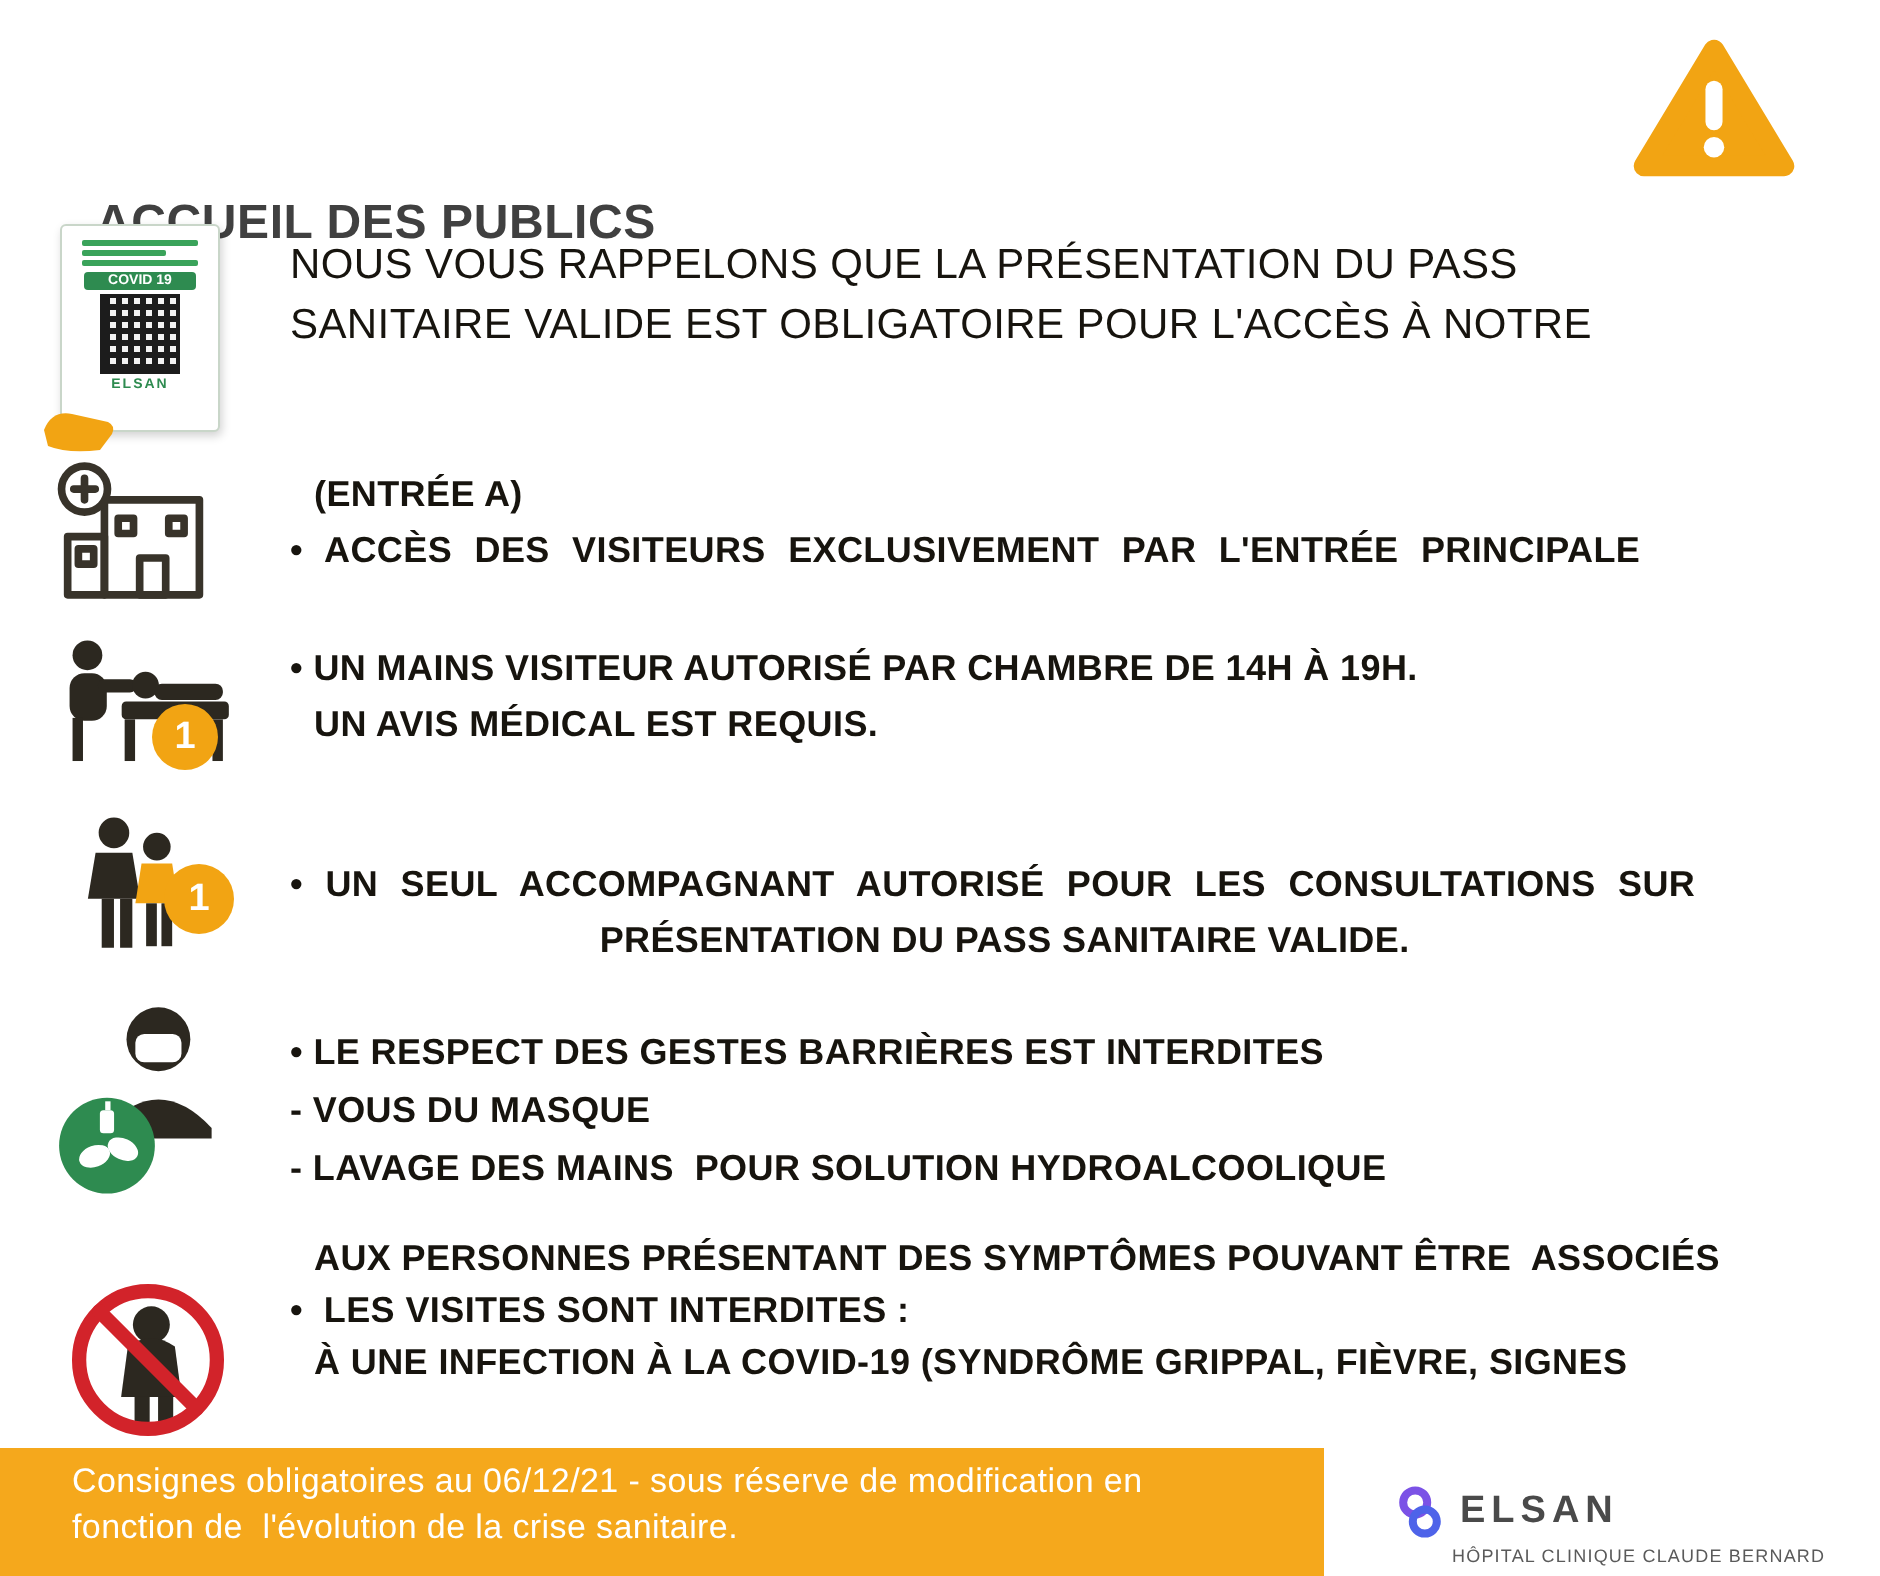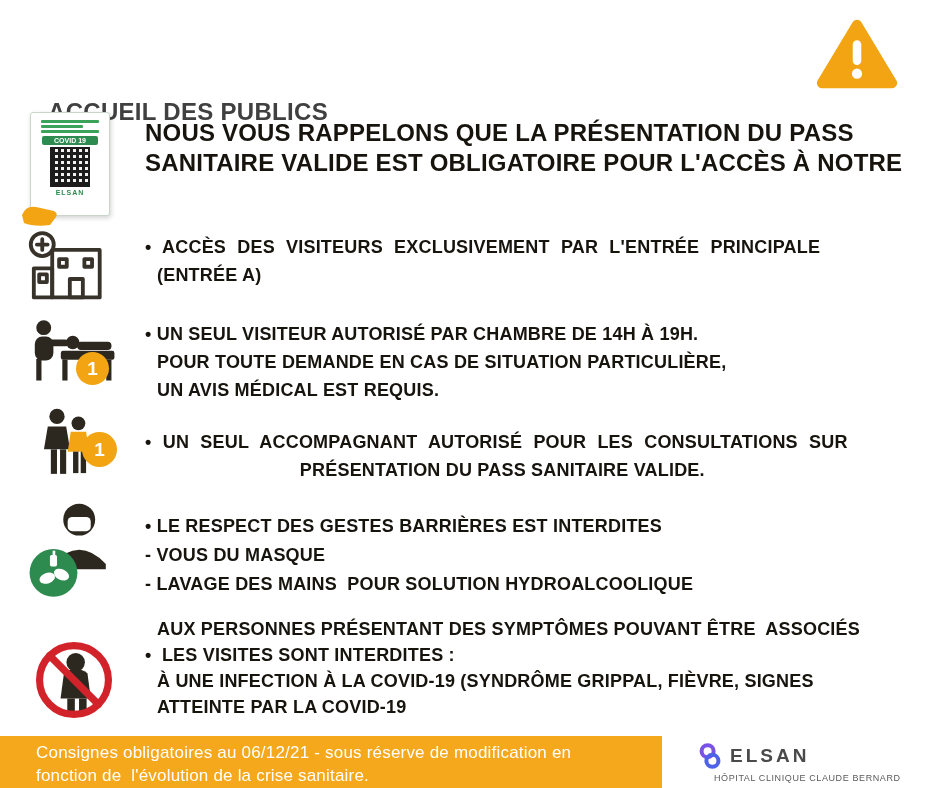--- a/index.html
+++ b/index.html
@@ -9,21 +9,21 @@
     overflow:hidden; font-family:"Liberation Sans", sans-serif; color:#17140e;
   }
   .title {
     position:absolute; left:48px; top:14px;
     font-size:24px; line-height:39px; font-weight:800;
     color:#404040; letter-spacing:.3px; white-space:pre;
   }
   .warning { position:absolute; left:816px; top:8px; }
   .intro-text {
     position:absolute; left:145px; top:118px;
-    font-size:24px; line-height:29.5px; font-weight:700; letter-spacing:.2px;
+    font-size:21px; line-height:29.5px; font-weight:400; letter-spacing:.2px;
   }
   .rule-text { position:absolute; left:145px; font-size:18px; font-weight:800; letter-spacing:.2px; }
   .line { white-space:pre; }
   .indent { padding-left:12px; }
   .js { word-spacing:6px; }
   .icon-slot { position:absolute; }
   .badge {
     position:absolute; border-radius:50%; background:#F2A413; color:#fff;
     font-weight:800; font-size:19px; display:flex; align-items:center; justify-content:center;
   }
@@ -43,28 +43,28 @@
     width:40px; height:40px; margin:2px auto;
     background:
       repeating-linear-gradient(0deg,#1c1c1c 0 3px,transparent 3px 6px),
       repeating-linear-gradient(90deg,#1c1c1c 0 3px,#f2f2f2 3px 6px);
     border:2px solid #1c1c1c;
   }
   .pass-brand { text-align:center; color:#2E8B50; font-size:7px; font-weight:700; letter-spacing:1px; }
   .pass-hand { position:absolute; left:-12px; bottom:-12px; }
   
   .footer-bar {
-    position:absolute; left:0; bottom:0; width:662px; height:52px;
+    position:absolute; left:0; bottom:0; width:662px; height:64px;
     background:#F5A81C; color:#fff; padding:5px 0 0 36px;
     font-size:17px; line-height:23px; font-weight:500; letter-spacing:.2px;
   }
   .brandblock { position:absolute; left:698px; top:742px; }
   .brand-row { display:flex; align-items:center; gap:8px; }
   .brand-name { font-size:19px; font-weight:700; color:#4a4a4a; letter-spacing:3px; }
-  .brand-facility { margin-top:3px; margin-left:16px; font-size:9px; color:#5a5a5a; letter-spacing:.6px; font-weight:500; }
+  .brand-facility { margin-top:3px; margin-left:28px; font-size:9px; color:#5a5a5a; letter-spacing:.6px; font-weight:500; }
 </style>
 </head>
 <body>
 
 <div class="poster">
 
   <div class="title">
     <div>ACCUEIL DES PUBLICS</div>
   </div>
 
@@ -100,43 +100,42 @@
         <rect x="57" y="64" width="17" height="24"></rect>
         <rect x="43" y="38" width="10" height="10"></rect>
         <rect x="76" y="38" width="10" height="10"></rect>
         <rect x="17" y="58" width="10" height="10"></rect>
       </g>
       <circle cx="21" cy="19" r="15" fill="#fff" stroke="#38332a" stroke-width="5"></circle>
       <path d="M21 12 v14 M14 19 h14" stroke="#38332a" stroke-width="5" stroke-linecap="round"></path>
     </svg>
   </div>
   <div class="rule-text" style="top:233px; line-height:28px;">
+    <div class="line indent">(ENTRÉE A)</div>
     <div class="line js">• ACCÈS DES VISITEURS EXCLUSIVEMENT PAR L'ENTRÉE PRINCIPALE</div>
-    <div class="line indent">(ENTRÉE A)</div>
   </div>
 
   <div class="icon-slot" style="left:28px; top:318px;">
     <svg width="88" height="64" viewBox="0 0 118 86">
       <g fill="#2c2820">
         <circle cx="21" cy="13" r="10"></circle>
         <rect x="9" y="25" width="25" height="32" rx="10"></rect>
         <rect x="28" y="29" width="26" height="9" rx="4.5"></rect>
         <rect x="11" y="55" width="7" height="29"></rect>
         <circle cx="60" cy="33" r="9"></circle>
         <rect x="66" y="32" width="46" height="11" rx="5"></rect>
         <rect x="44" y="44" width="72" height="12" rx="3"></rect>
         <rect x="46" y="56" width="7" height="28"></rect>
         <rect x="105" y="56" width="7" height="28"></rect>
       </g>
     </svg>
   </div>
   <div class="badge" style="left:76px; top:352px; width:33px; height:33px;">1</div>
   <div class="rule-text" style="top:320px; line-height:28px;">
-    <div class="line">• UN SEUL VISITEUR AUTORISÉ PAR CHAMBRE DE 14H À 19H.</div>
-    <div class="line indent">POUR TOUTE DEMANDE EN CAS DE SITUATION PARTICULIÈRE,</div>
+    <div class="line">• UN MAINS VISITEUR AUTORISÉ PAR CHAMBRE DE 14H À 19H.</div>
     <div class="line indent">UN AVIS MÉDICAL EST REQUIS.</div>
   </div>
 
   <div class="icon-slot" style="left:34px; top:406px;">
     <svg width="72" height="76" viewBox="0 0 94 98">
       <g fill="#2c2820">
         <circle cx="30" cy="13" r="10"></circle>
         <path d="M18 26 h24 l5 30 h-34 z"></path>
         <rect x="22" y="56" width="8" height="32"></rect>
         <rect x="34" y="56" width="8" height="32"></rect>
@@ -184,21 +183,20 @@
         <rect x="56" y="72" width="9" height="17"></rect>
       </g>
       <circle cx="50" cy="50" r="41" fill="none" stroke="#D2232A" stroke-width="8.5"></circle>
       <line x1="21" y1="21" x2="79" y2="79" stroke="#D2232A" stroke-width="8.5" stroke-linecap="round"></line>
     </svg>
   </div>
   <div class="rule-text" style="top:616px; line-height:26px;">
     <div class="line indent">AUX PERSONNES PRÉSENTANT DES SYMPTÔMES POUVANT ÊTRE  ASSOCIÉS</div>
     <div class="line">•  LES VISITES SONT INTERDITES :</div>
     <div class="line indent">À UNE INFECTION À LA COVID-19 (SYNDRÔME GRIPPAL, FIÈVRE, SIGNES</div>
-    <div class="line indent">ATTEINTE PAR LA COVID-19</div>
   </div>
 
   <div class="footer-bar">
     <div class="line">Consignes obligatoires au 06/12/21 - sous réserve de modification en</div>
     <div class="line">fonction de  l'évolution de la crise sanitaire.</div>
   </div>
 
   <div class="brandblock">
     <div class="brand-row">
       <svg width="24" height="28" viewBox="0 0 30 34">

